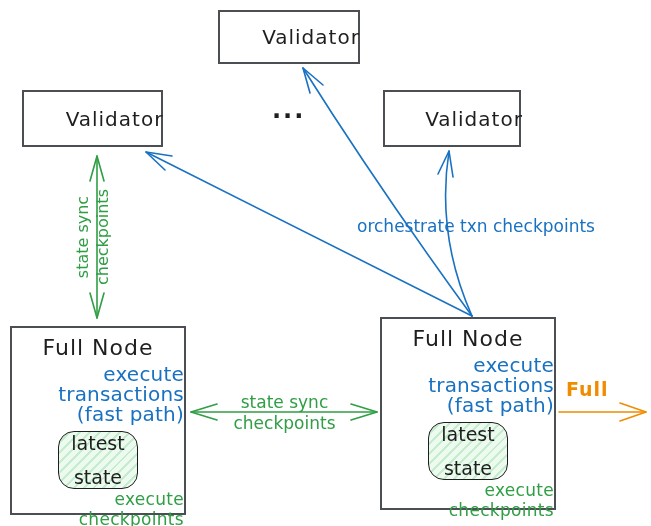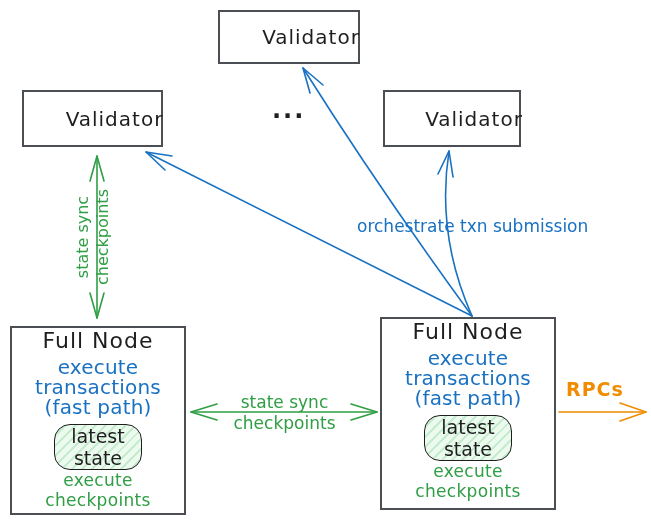--- a/index.html
+++ b/index.html
@@ -15,33 +15,34 @@
     position:absolute; background:#fff; border:2px solid var(--box_border);
     display:flex; align-items:center; justify-content:center; z-index:2; box-sizing:border-box;
   }
   .validator{font-size:20px; letter-spacing:1px;padding-left:44px;}
   .validator-top{left:218px; top:10px; width:142px; height:54px;}
   .validator-left{left:22px; top:90px; width:141px; height:57px;}
   .validator-right{left:383px; top:90px; width:138px; height:57px;}
   .ellipsis{position:absolute; left:272px; top:96px; font-size:24px; font-weight:bold; z-index:2; letter-spacing:2px;}
   .fullnode{
     flex-direction:column; align-items:center; justify-content:flex-start;
-    text-align:center; padding-top:0;
+    text-align:right; padding-top:7px;
   }
   .fullnode-left{left:10px; top:326px; width:176px; height:189px;}
   .fullnode-right{left:380px; top:317px; width:176px; height:193px;}
   .fn-title{font-size:22px; letter-spacing:1px; line-height:26px;}
   .fn-exec{font-size:20px; color:var(--blue); line-height:20px; margin-top:3px; letter-spacing:0.2px;}
   .state-box{
-    width:88px; height:63px; margin-top:7px; border:1.6px solid var(--ink); border-radius:16px;
+    width:80px; height:63px; margin-top:7px; border:1.6px solid var(--ink); border-radius:16px;
     display:flex; flex-direction:column; align-items:center; justify-content:center;
     font-size:19px; line-height:22px; box-sizing:border-box;
     background:repeating-linear-gradient(135deg,
       rgba(64,192,87,0.30) 0px, rgba(64,192,87,0.30) 2px,
       rgba(235,250,238,0.95) 2px, rgba(235,250,238,0.95) 7px);
+    gap:12px;
   }
   .fn-footer{font-size:17px; color:var(--green); margin-top:auto; margin-bottom:15px; letter-spacing:0.3px;}
   .edge-label{position:absolute; z-index:3; text-align:center;}
   .lbl-sync-vertical{
     left:33px; top:217px; width:120px; height:40px;
     transform:rotate(-90deg); transform-origin:center;
     color:var(--green); font-size:16px; line-height:20px;
   }
   .lbl-sync-horizontal{
     left:212px; top:392px; width:145px;
@@ -130,16 +131,16 @@
   </div>
 
   <div class="edge-label lbl-sync-vertical">
     <div>state sync</div>
     <div>checkpoints</div>
   </div>
   <div class="edge-label lbl-sync-horizontal">
     <div>state sync</div>
     <div>checkpoints</div>
   </div>
-  <div class="edge-label lbl-orchestrate">orchestrate txn submission</div>
-  <div class="edge-label lbl-rpcs">RPCs</div>
+  <div class="edge-label lbl-orchestrate">orchestrate txn checkpoints</div>
+  <div class="edge-label lbl-rpcs">Full</div>
 
 </div>
 
 </body></html>

